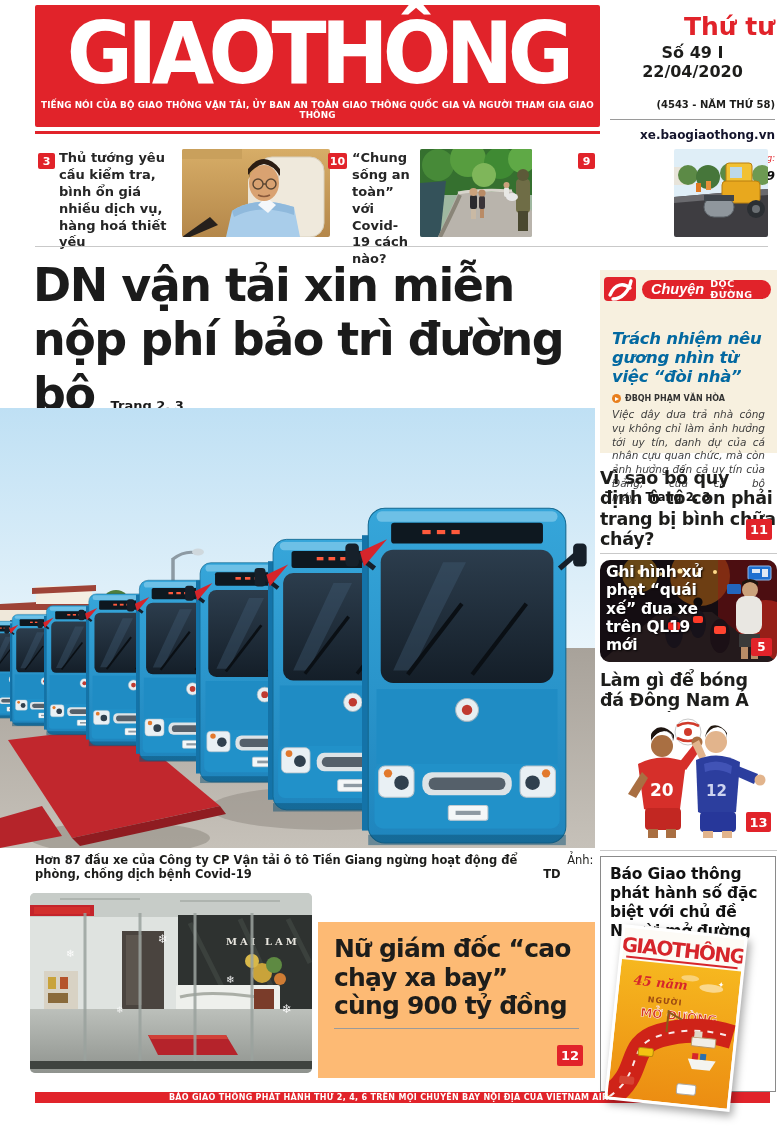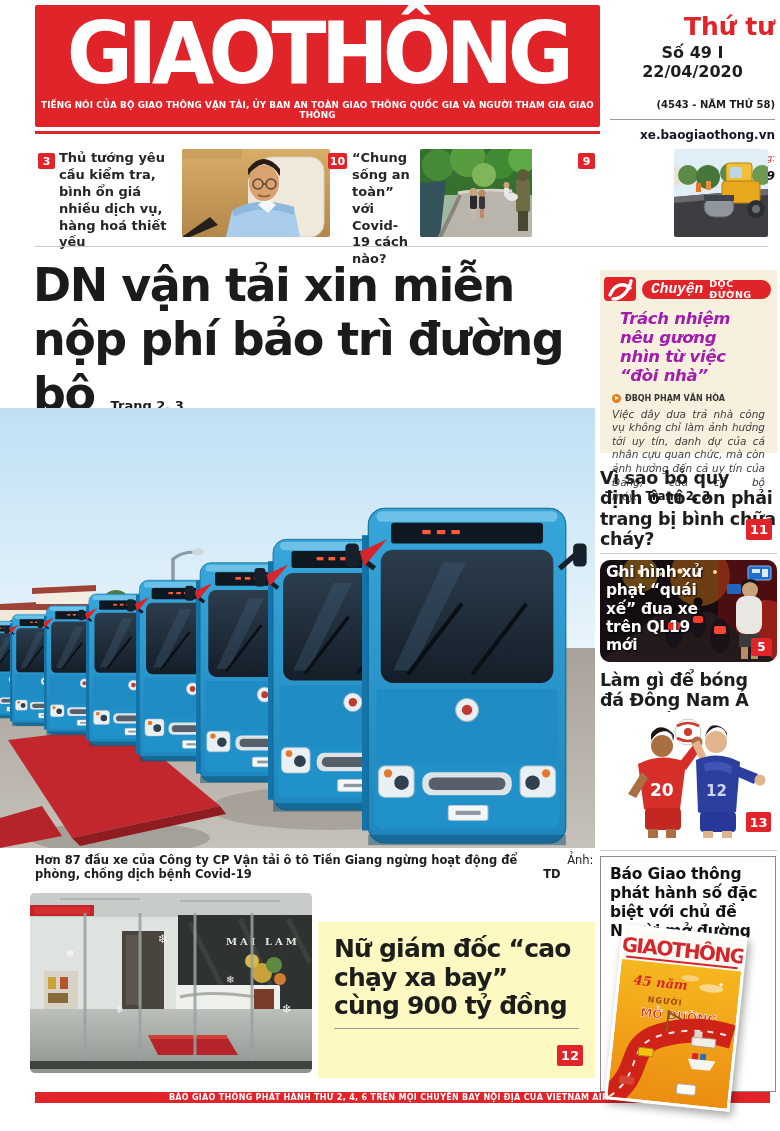--- a/index.html
+++ b/index.html
@@ -35,25 +35,25 @@
                  letter-spacing:-1.5px;line-height:1.18;color:#1b1b1b;}
   .lead-pageref{font-size:13px;font-weight:bold;letter-spacing:0;margin-left:16px;}
   .lead-caption{left:35px;top:853px;width:560px;display:flex;justify-content:space-between;
                 font-size:11.5px;font-weight:bold;color:#1d1d1b;}
   .credit-label{font-weight:normal;margin-left:24px;}
   
   .cd-box{left:600px;top:270px;width:177px;height:183px;background:#f7f0df;box-sizing:border-box;}
   .cd-head{display:flex;align-items:center;gap:4px;padding:6px 6px 0 4px;}
   .cd-banner{flex:1;height:19px;background:#e1232a;border-radius:10px;color:#fff;
              display:flex;align-items:center;padding:0 9px;gap:6px;}
-  .cd-script{font-family:Liberation Mono, monospace;font-style:italic;
+  .cd-script{font-family:Liberation Sans, sans-serif;font-style:italic;
              font-weight:bold;font-size:14.5px;}
   .cd-caps{font-size:9.5px;font-weight:bold;letter-spacing:.5px;}
-  .cd-title{padding:7px 20px 0;color:#a21caf;font-weight:bold;font-style:italic;
-            font-size:16.5px;line-height:1.16;letter-spacing:-.3px;}
+  .cd-title{padding:7px 12px 0;color:#0369a1;font-weight:bold;font-style:italic;
+            font-size:16.5px;line-height:1.16;letter-spacing:-.3px;margin-top:20px;}
   .cd-author{padding:8px 12px 0;font-size:8px;font-weight:bold;color:#333;
              display:flex;align-items:center;gap:4px;}
   .cd-bullet{width:9px;height:9px;border-radius:50%;background:#e87f1e;position:relative;flex:0 0 9px;}
   .cd-bullet:after{content:"";position:absolute;left:3px;top:2.5px;border-left:4px solid #fff;
                    border-top:2px solid transparent;border-bottom:2px solid transparent;}
   .cd-excerpt{padding:5px 12px;font-size:10.5px;font-style:italic;color:#3d3d3d;
               line-height:1.3;text-align:justify;}
   .cd-pageref{font-style:normal;font-weight:bold;font-size:11.5px;color:#111;margin-left:8px;}
   
   .sb-title{font-size:17.5px;font-weight:bold;color:#1d1d1b;line-height:1.17;letter-spacing:-.3px;}
@@ -65,21 +65,21 @@
   .foot-fig{left:600px;top:712px;width:177px;height:126px;background:#fff;overflow:hidden;}
   
   .special-box{left:600px;top:856px;width:176px;height:236px;border:1px solid #8a8a8a;
                box-sizing:border-box;padding:8px 9px;}
   .special-title{font-size:15.5px;font-weight:bold;line-height:1.22;color:#111;letter-spacing:-.2px;}
   .cover-wrap{left:613px;top:930px;width:126px;height:176px;background:#fff;padding:3px;
               box-sizing:border-box;transform:rotate(6deg);z-index:6;
               box-shadow:3px 4px 8px rgba(0,0,0,.35);}
   
   .lobby-photo{left:30px;top:893px;width:282px;height:180px;border-radius:5px;overflow:hidden;}
-  .gray-box{left:318px;top:922px;width:277px;height:156px;background:#fef9c3;
+  .gray-box{left:318px;top:922px;width:277px;height:156px;background:#fdba74;
             box-sizing:border-box;padding:13px 16px 10px;}
   .gb-headline{font-size:25px;font-weight:bold;color:#1d1d1b;line-height:1.14;letter-spacing:-.8px;}
   .gb-rule{border:0;border-top:1px solid #9a9a9a;margin:7px 0 5px;}
   .gb-summary{font-size:11px;font-weight:bold;color:#333;line-height:1.35;width:208px;}
   
   .footer-bar{left:35px;top:1092px;width:735px;height:11px;background:#e1232a;
               display:flex;align-items:center;justify-content:center;}
   .footer-text{color:#fff;font-size:8px;font-weight:bold;letter-spacing:.3px;white-space:nowrap;}
   svg{display:block;}
 </style>

